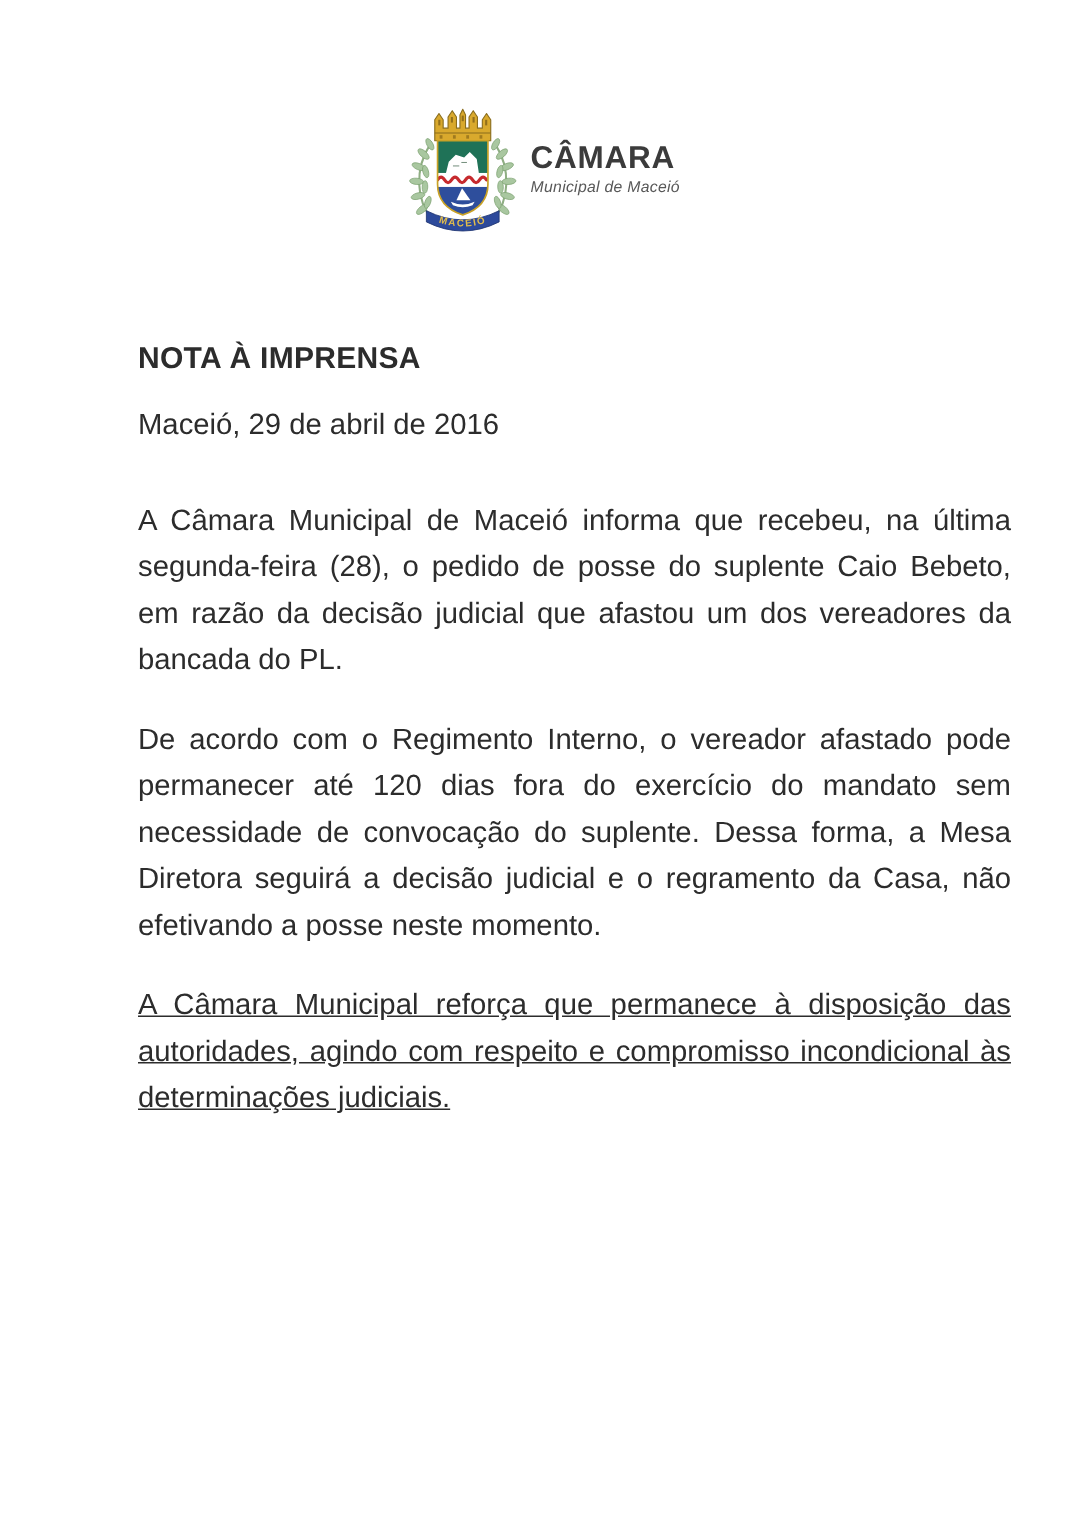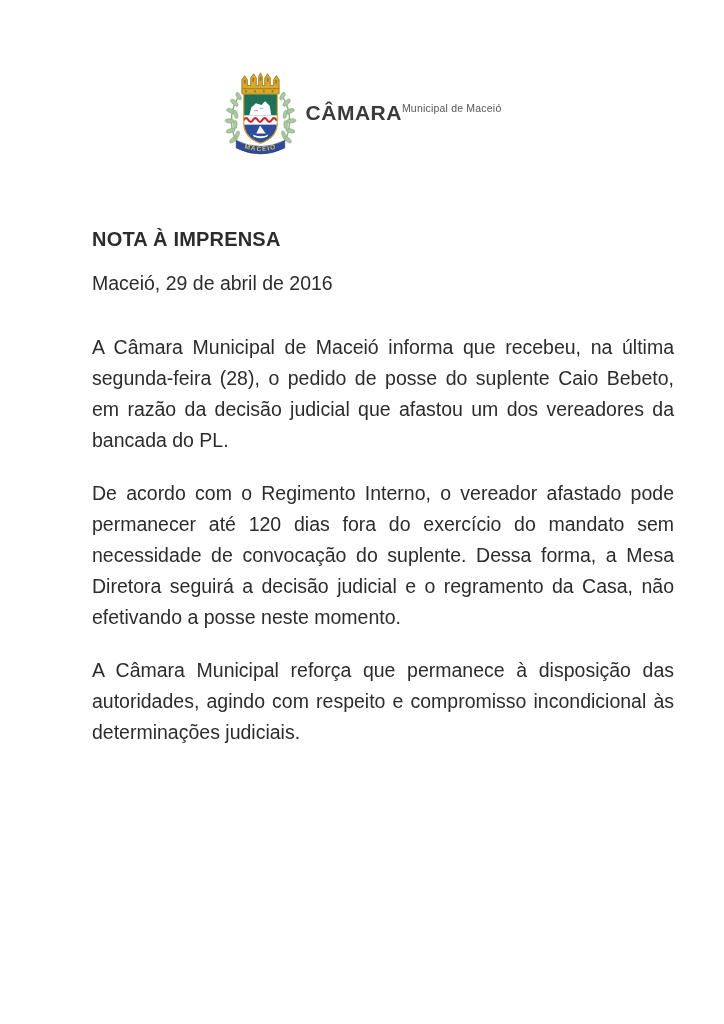--- a/index.html
+++ b/index.html
@@ -10,36 +10,36 @@
     -webkit-font-smoothing: antialiased;
   }
   .page { position: relative; width: 724px; height: 1024px; background: #fff; overflow: hidden; }
 
   
   .logo {
     position: absolute; top: 64px; left: 0; right: 0;
     display: flex; justify-content: center; align-items: center; gap: 8px;
   }
   .crest { display: block; }
-  .logo-text { display: flex; flex-direction: row; justify-content: space-between; }
+  .logo-text { display: flex; flex-direction: column; justify-content: space-between; }
   .org-name {
     font-size: 21px; font-weight: bold; color: #3b3b3b;
     letter-spacing: 0.5px; line-height: 24px;
   }
-  .org-subtitle { font-size: 10.5px; color: #585858; margin-top: 1px; letter-spacing: 0.2px; }
+  .org-subtitle { font-size: 10.5px; color: #585858; margin-top: 1px; letter-spacing: 0.2px; font-style: italic; }
 
   
   .doc {
     position: absolute; top: 224px; left: 92px; right: 50px;
     color: #2c2c2c; font-size: 19.5px; line-height: 31px;
   }
   .doc-title { margin: 0 0 13px 0; font-size: 20px; font-weight: 700; letter-spacing: 0.2px; }
   .dateline { margin: 0 0 33px 0; }
   .par { margin: 0 0 22px 0; text-align: justify; }
-  .par:last-child { margin-bottom: 0; }
+  .par:last-child { margin-bottom: 0; text-decoration: underline; }
 
   
   .crown-path { stroke: #8a6d1d; stroke-width: 1.6; stroke-linejoin: round; }
   .shield-outline { fill: none; stroke: #c9a227; stroke-width: 2.4; }
   .laurel-stem { fill: none; stroke: #8fae83; stroke-width: 3; }
   .laurel-leaf { stroke: #7da272; stroke-width: 1; }
   .wave-path { fill: none; stroke-width: 4.5; stroke-linecap: round; }
   .banner-path { stroke: #1e3470; stroke-width: 1.2; }
   .banner-text { font-family: "Liberation Sans", sans-serif; font-size: 14px; font-weight: bold; letter-spacing: 2.5px; }
 </style>

